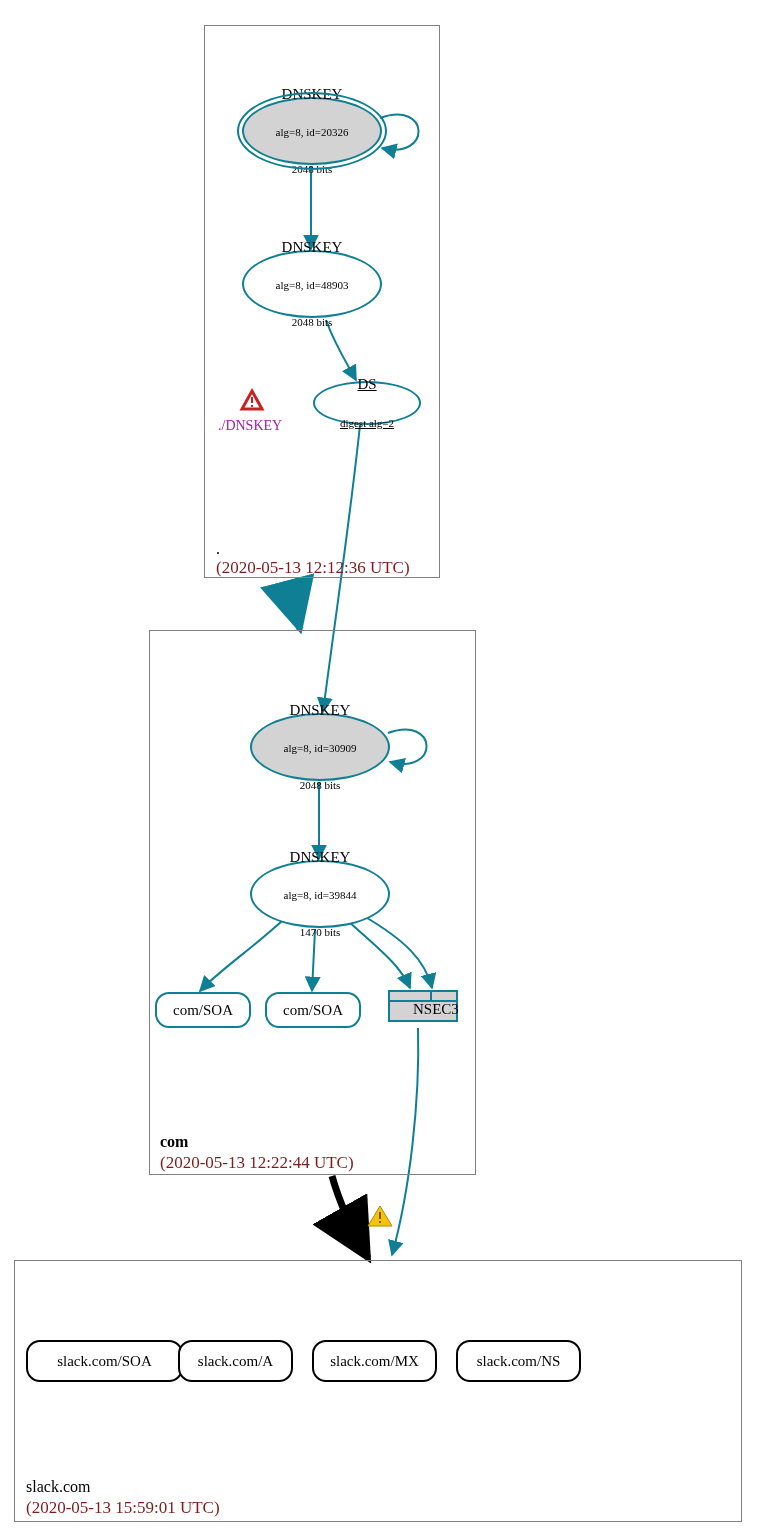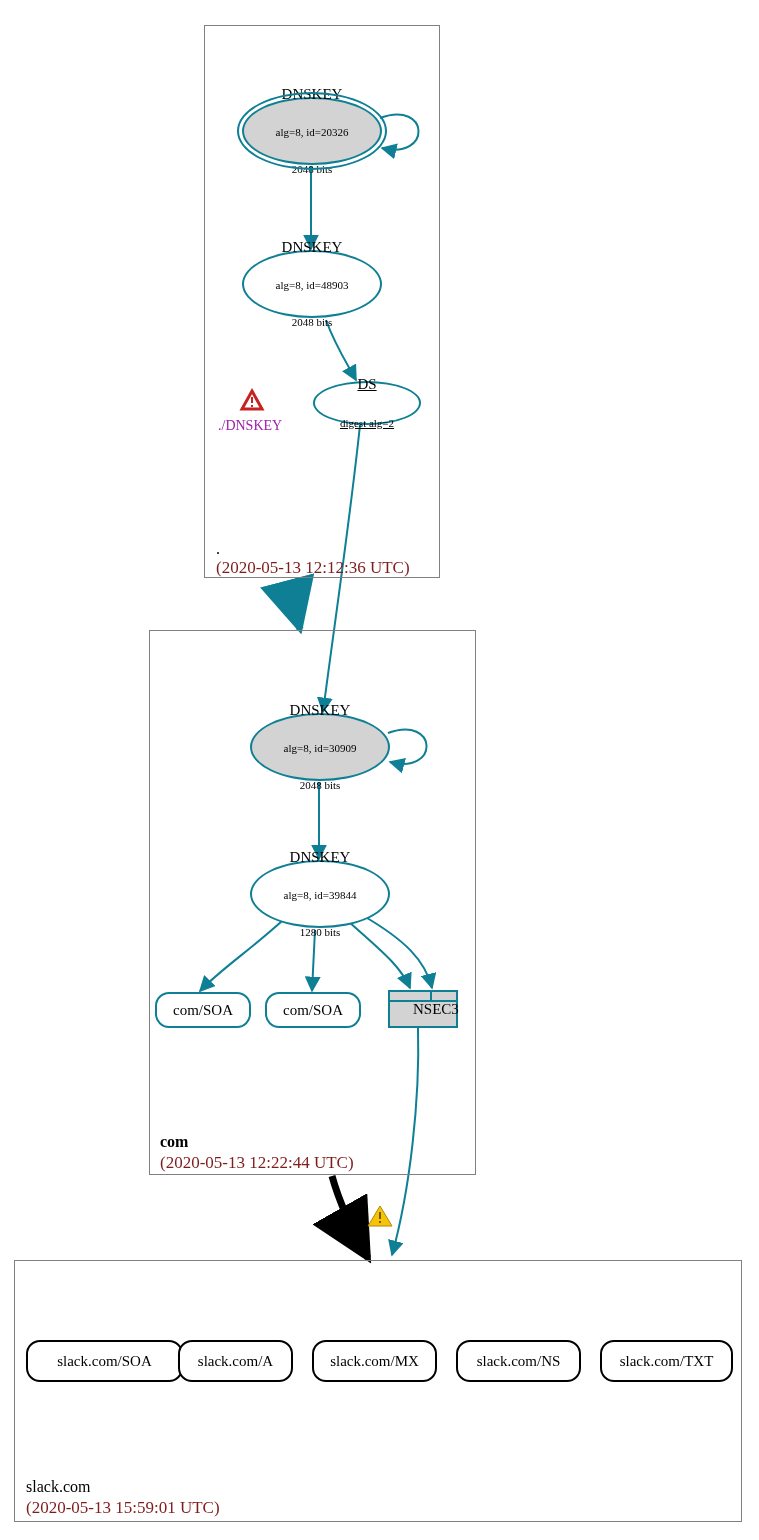--- a/index.html
+++ b/index.html
@@ -203,34 +203,33 @@
 
   <div class="node ellipse grey-fill" style="left:250px; top:713px; width:140px; height:68px;">
     <div class="title">DNSKEY</div>
     <div class="sub">alg=8, id=30909</div>
     <div class="sub">2048 bits</div>
   </div>
 
   <div class="node ellipse" style="left:250px; top:860px; width:140px; height:68px;">
     <div class="title">DNSKEY</div>
     <div class="sub">alg=8, id=39844</div>
-    <div class="sub">1280 bits</div>
+    <div class="sub">1470 bits</div>
   </div>
 
   <div class="rrset teal" style="left:155px; top:992px; width:96px; height:36px;">com/SOA</div>
 
   <div class="rrset teal" style="left:265px; top:992px; width:96px; height:36px;">com/SOA</div>
 
-  <div class="nsec3" style="left:388px; top:990px; width:70px; height:38px;padding-left:23px;">
+  <div class="nsec3" style="left:388px; top:990px; width:70px; height:32px;padding-left:23px;">
     <span>NSEC3</span>
   </div>
 
   <div class="zone-box" style="left:14px; top:1260px; width:728px; height:262px;"></div>
   <div class="zone-label-name" style="left:26px; top:1478px;">slack.com</div>
   <div class="zone-label-date" style="left:26px; top:1498px;">(2020-05-13 15:59:01 UTC)</div>
 
   <div class="rrset" style="left:26px;  top:1340px; width:157px; height:42px;">slack.com/SOA</div>
   <div class="rrset" style="left:178px; top:1340px; width:115px; height:42px;">slack.com/A</div>
   <div class="rrset" style="left:456px; top:1340px; width:125px; height:42px;">slack.com/NS</div>
   <div class="rrset" style="left:312px; top:1340px; width:125px; height:42px;">slack.com/MX</div>
-  <div class="rrset" style="left:600px; top:1340px; width:133px; height:42px;">slack.com/TXT</div>
 
 </div>
 
 </body></html>

